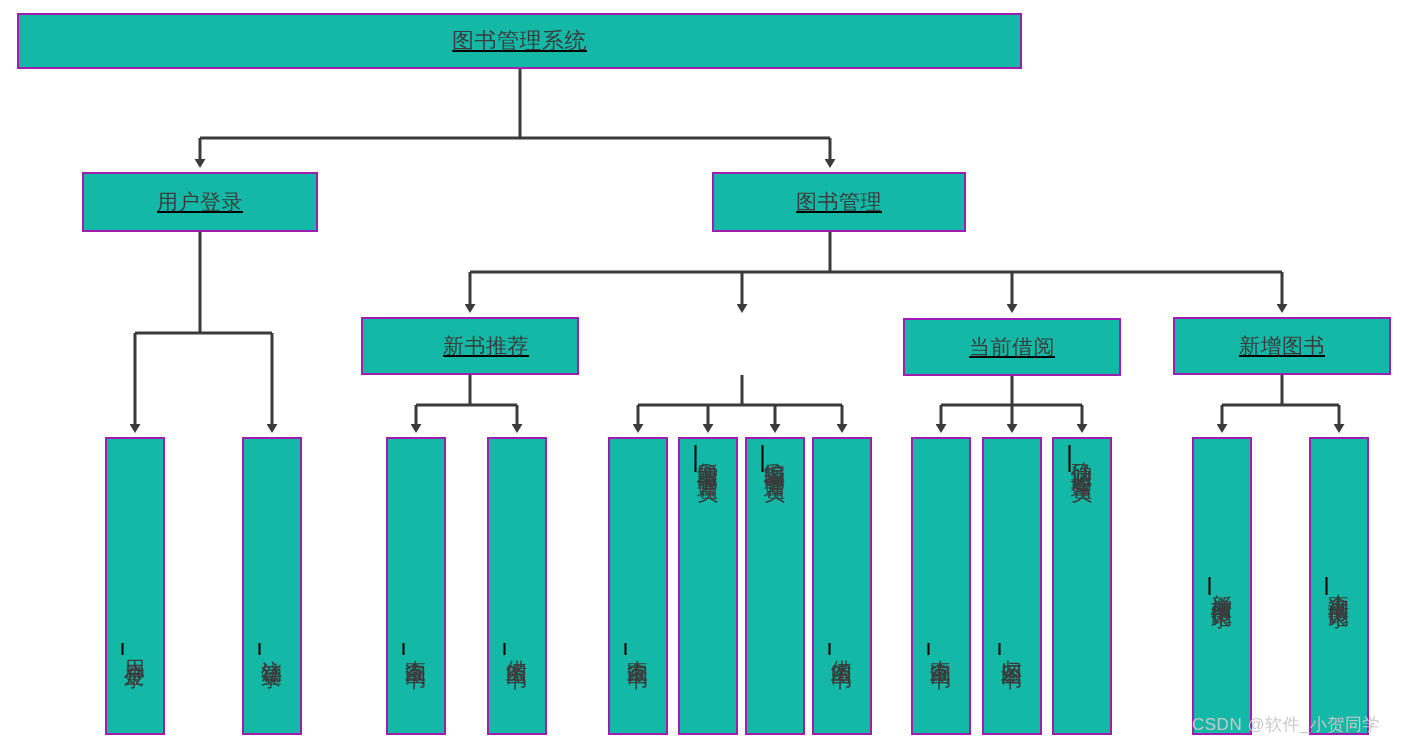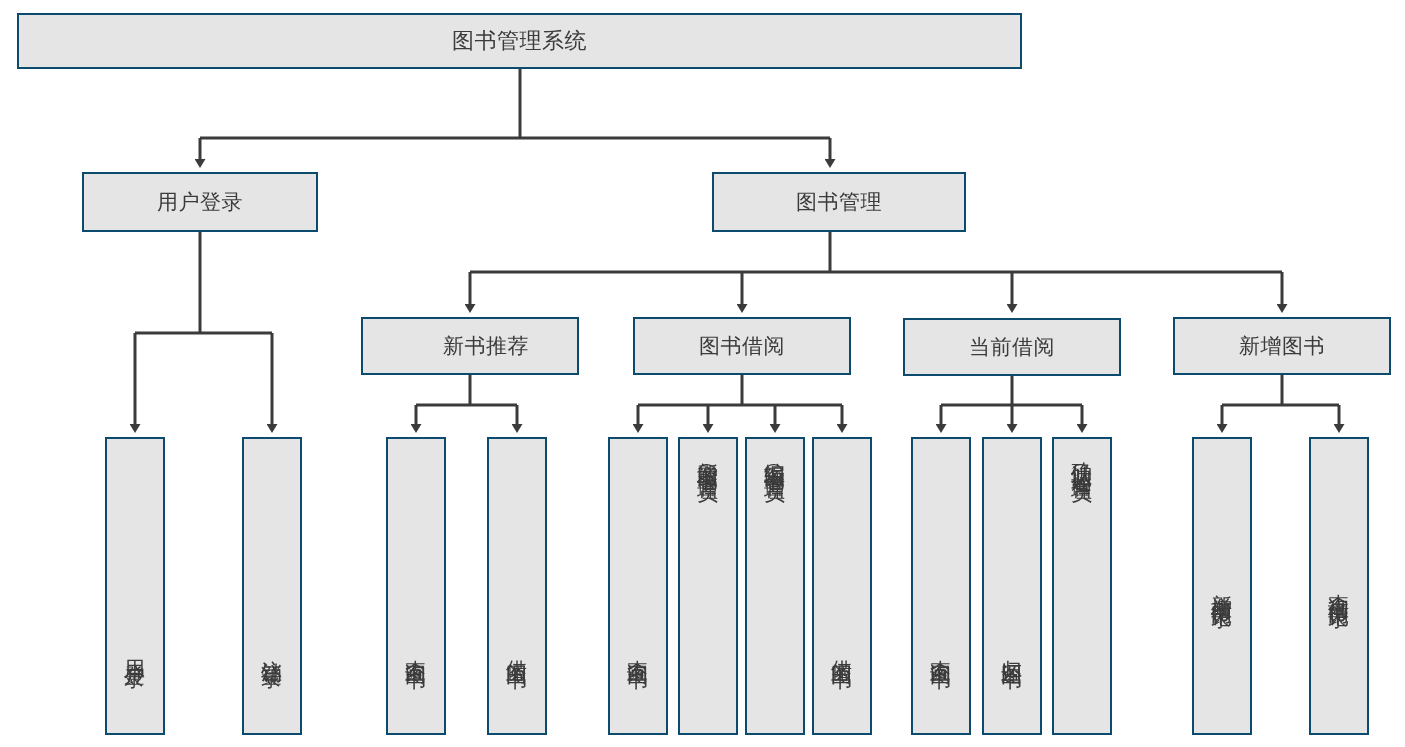--- a/index.html
+++ b/index.html
@@ -21,25 +21,26 @@
     position: absolute;
     left: 0;
     top: 0;
     width: 1405px;
     height: 747px;
     pointer-events: none;
   }
   .node {
     position: absolute;
     box-sizing: border-box;
-    background: #e5e5e5;
-    border: 2px solid #0c4a6e;
+    background: #14b8a6;
+    border: 2px solid #a21caf;
     display: flex;
     align-items: center;
     justify-content: center;
+    text-decoration: underline;
   }
   .node-label {
     color: #3b3b3b;
     text-align: center;
     line-height: 1.12;
     white-space: pre;
   }
   
   .node.horiz .node-label {
     font-size: 21px;
@@ -138,23 +139,20 @@
   <div class="node horiz" style="left:82px; top:172px; width:236px; height:60px;">
     <span class="node-label">用户登录</span>
   </div>
   <div class="node horiz" style="left:712px; top:172px; width:254px; height:60px;">
     <span class="node-label">图书管理</span>
   </div>
 
   <div class="node horiz" style="left:361px; top:317px; width:218px; height:58px;padding-left:32px;">
     <span class="node-label">新书推荐</span>
   </div>
-  <div class="node horiz" style="left:633px; top:317px; width:218px; height:58px;">
-    <span class="node-label">图书借阅</span>
-  </div>
   <div class="node horiz" style="left:903px; top:318px; width:218px; height:58px;">
     <span class="node-label">当前借阅</span>
   </div>
   <div class="node horiz" style="left:1173px; top:317px; width:218px; height:58px;">
     <span class="node-label">新增图书</span>
   </div>
 
   <div class="node leaf bottomish" style="left:105px; top:437px; width:60px; height:298px;">
     <span class="node-label">用户登录</span>
   </div>
@@ -192,14 +190,15 @@
     <span class="node-label">确认归还（管理员）</span>
   </div>
 
   <div class="node leaf" style="left:1192px; top:437px; width:60px; height:298px; align-items:center; padding-top:0;">
     <span class="node-label">新增借阅记录</span>
   </div>
   <div class="node leaf" style="left:1309px; top:437px; width:60px; height:298px; align-items:center; padding-top:0;">
     <span class="node-label">查询借阅记录</span>
   </div>
 
+  <div class="watermark" style="left:1192px; top:713px;">CSDN @软件_小贺同学</div>
 
 </div>
 
 </body></html>

